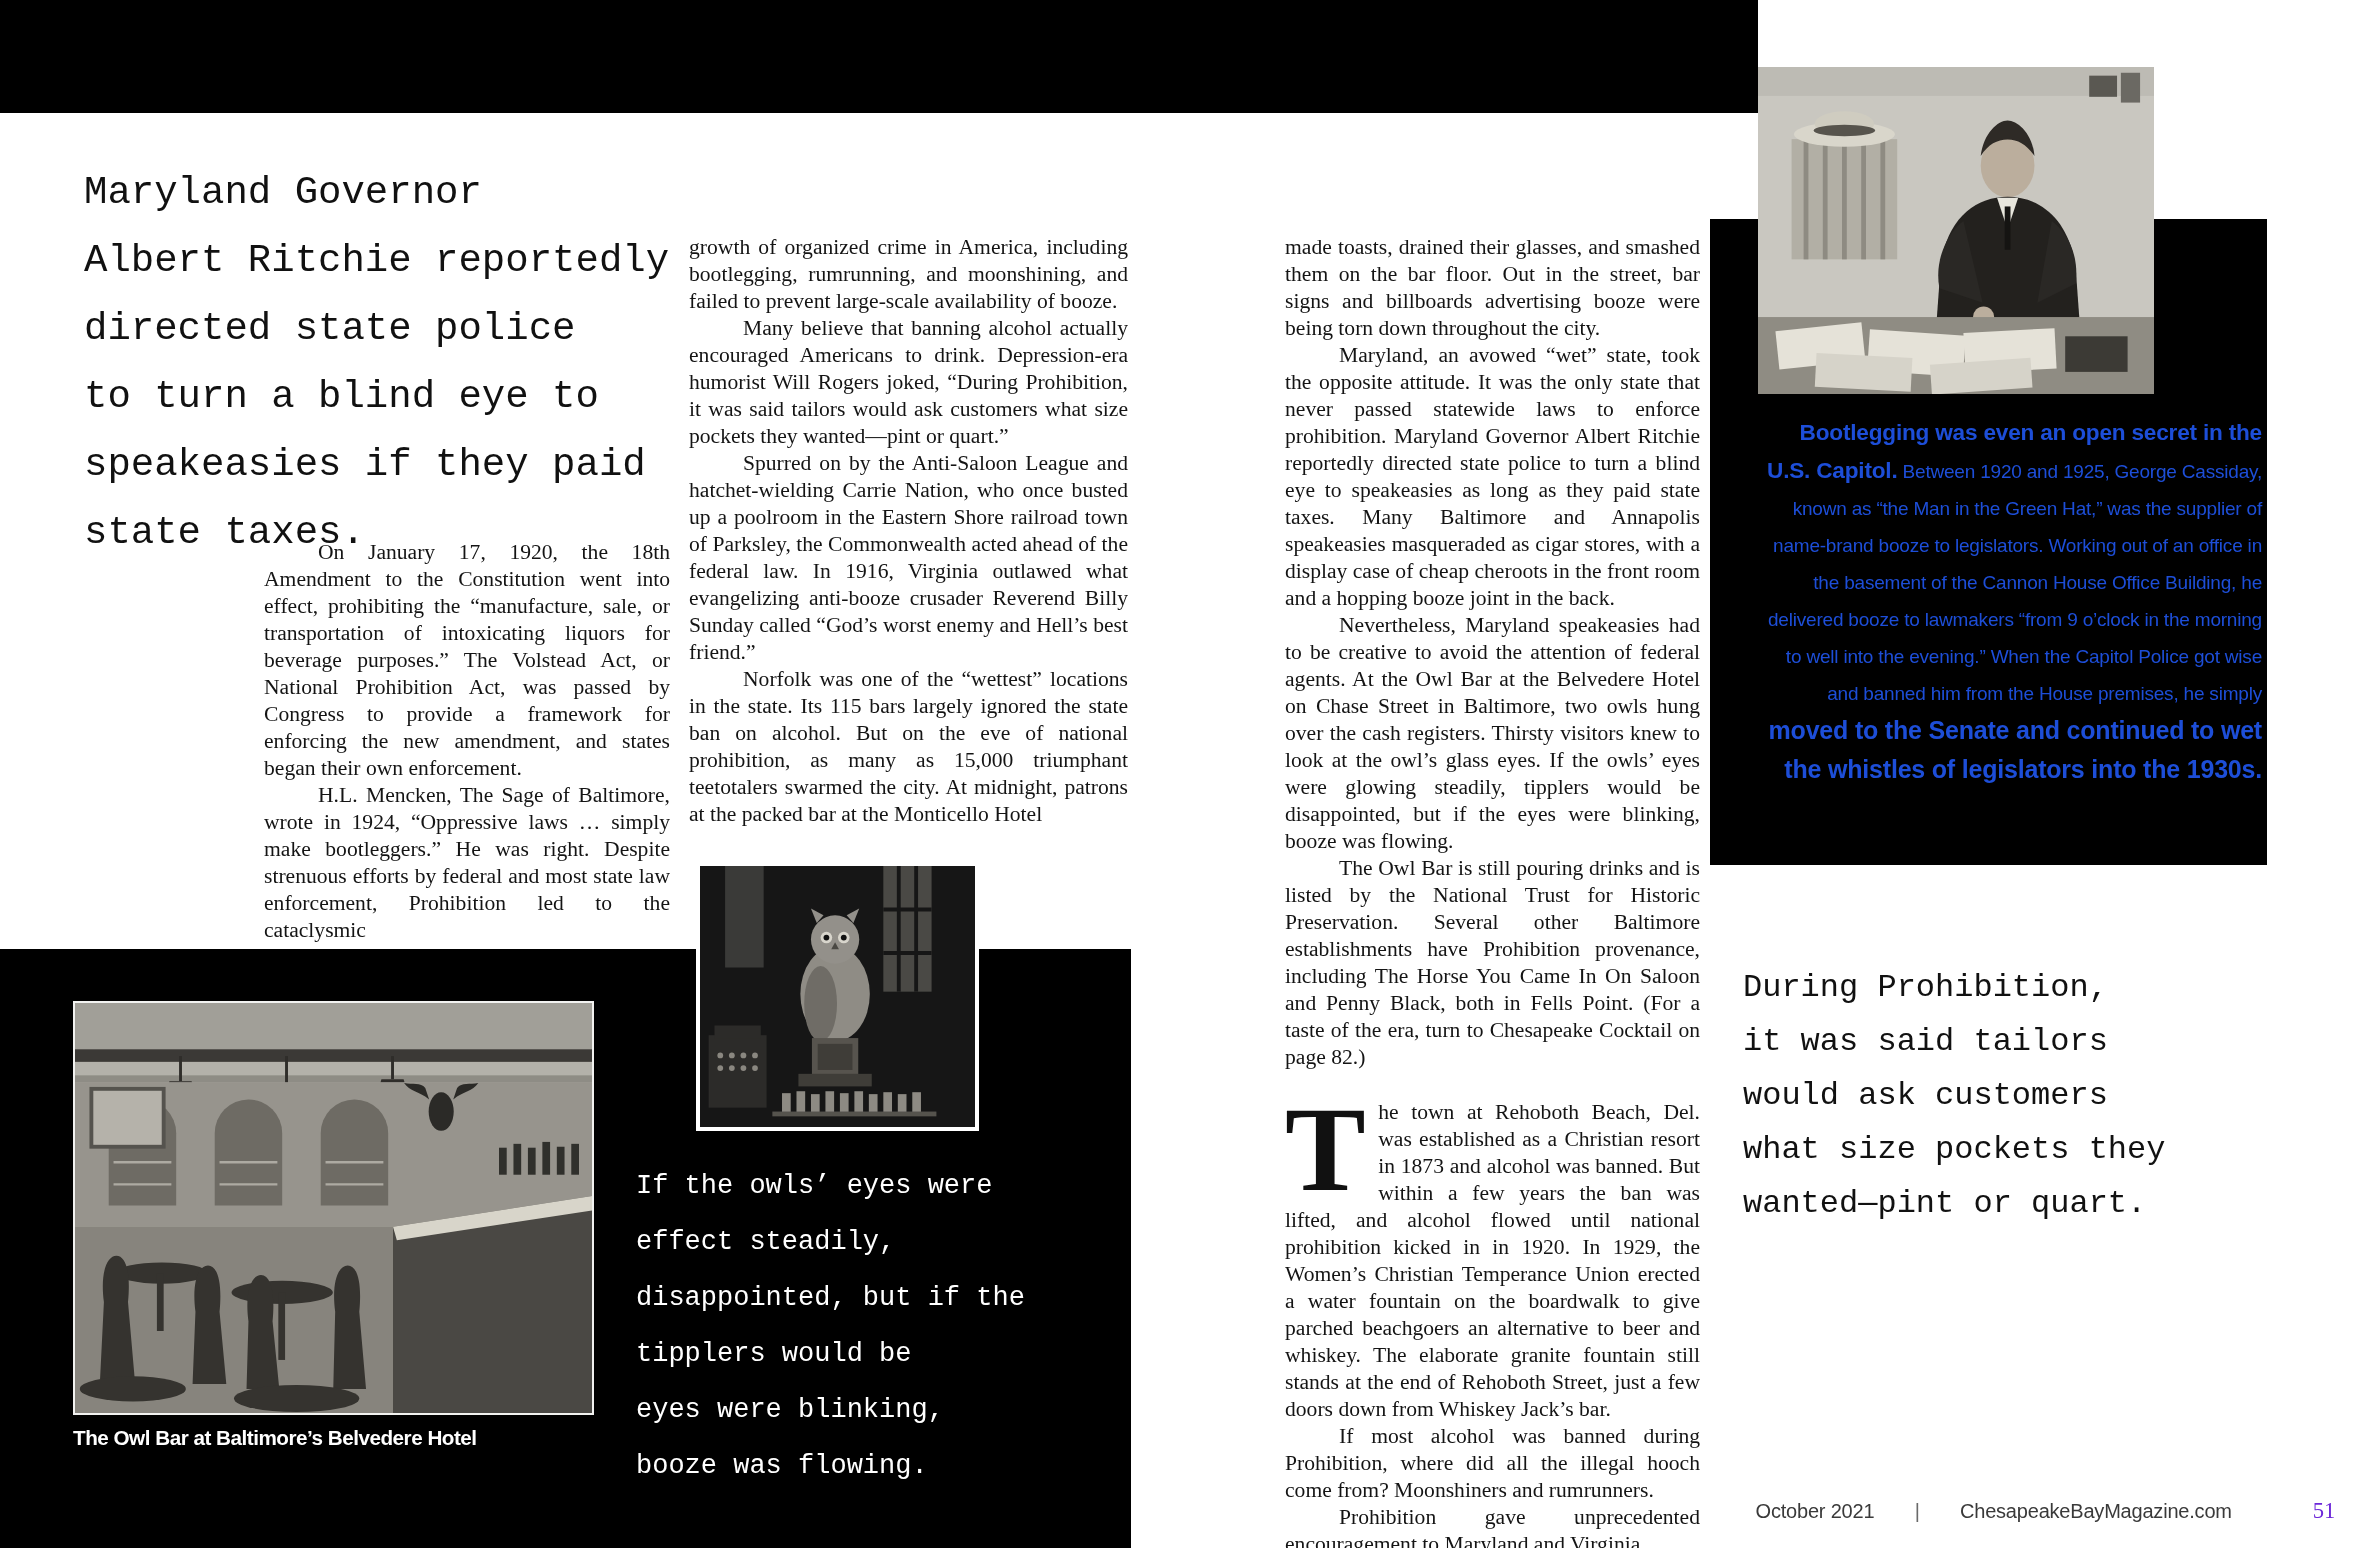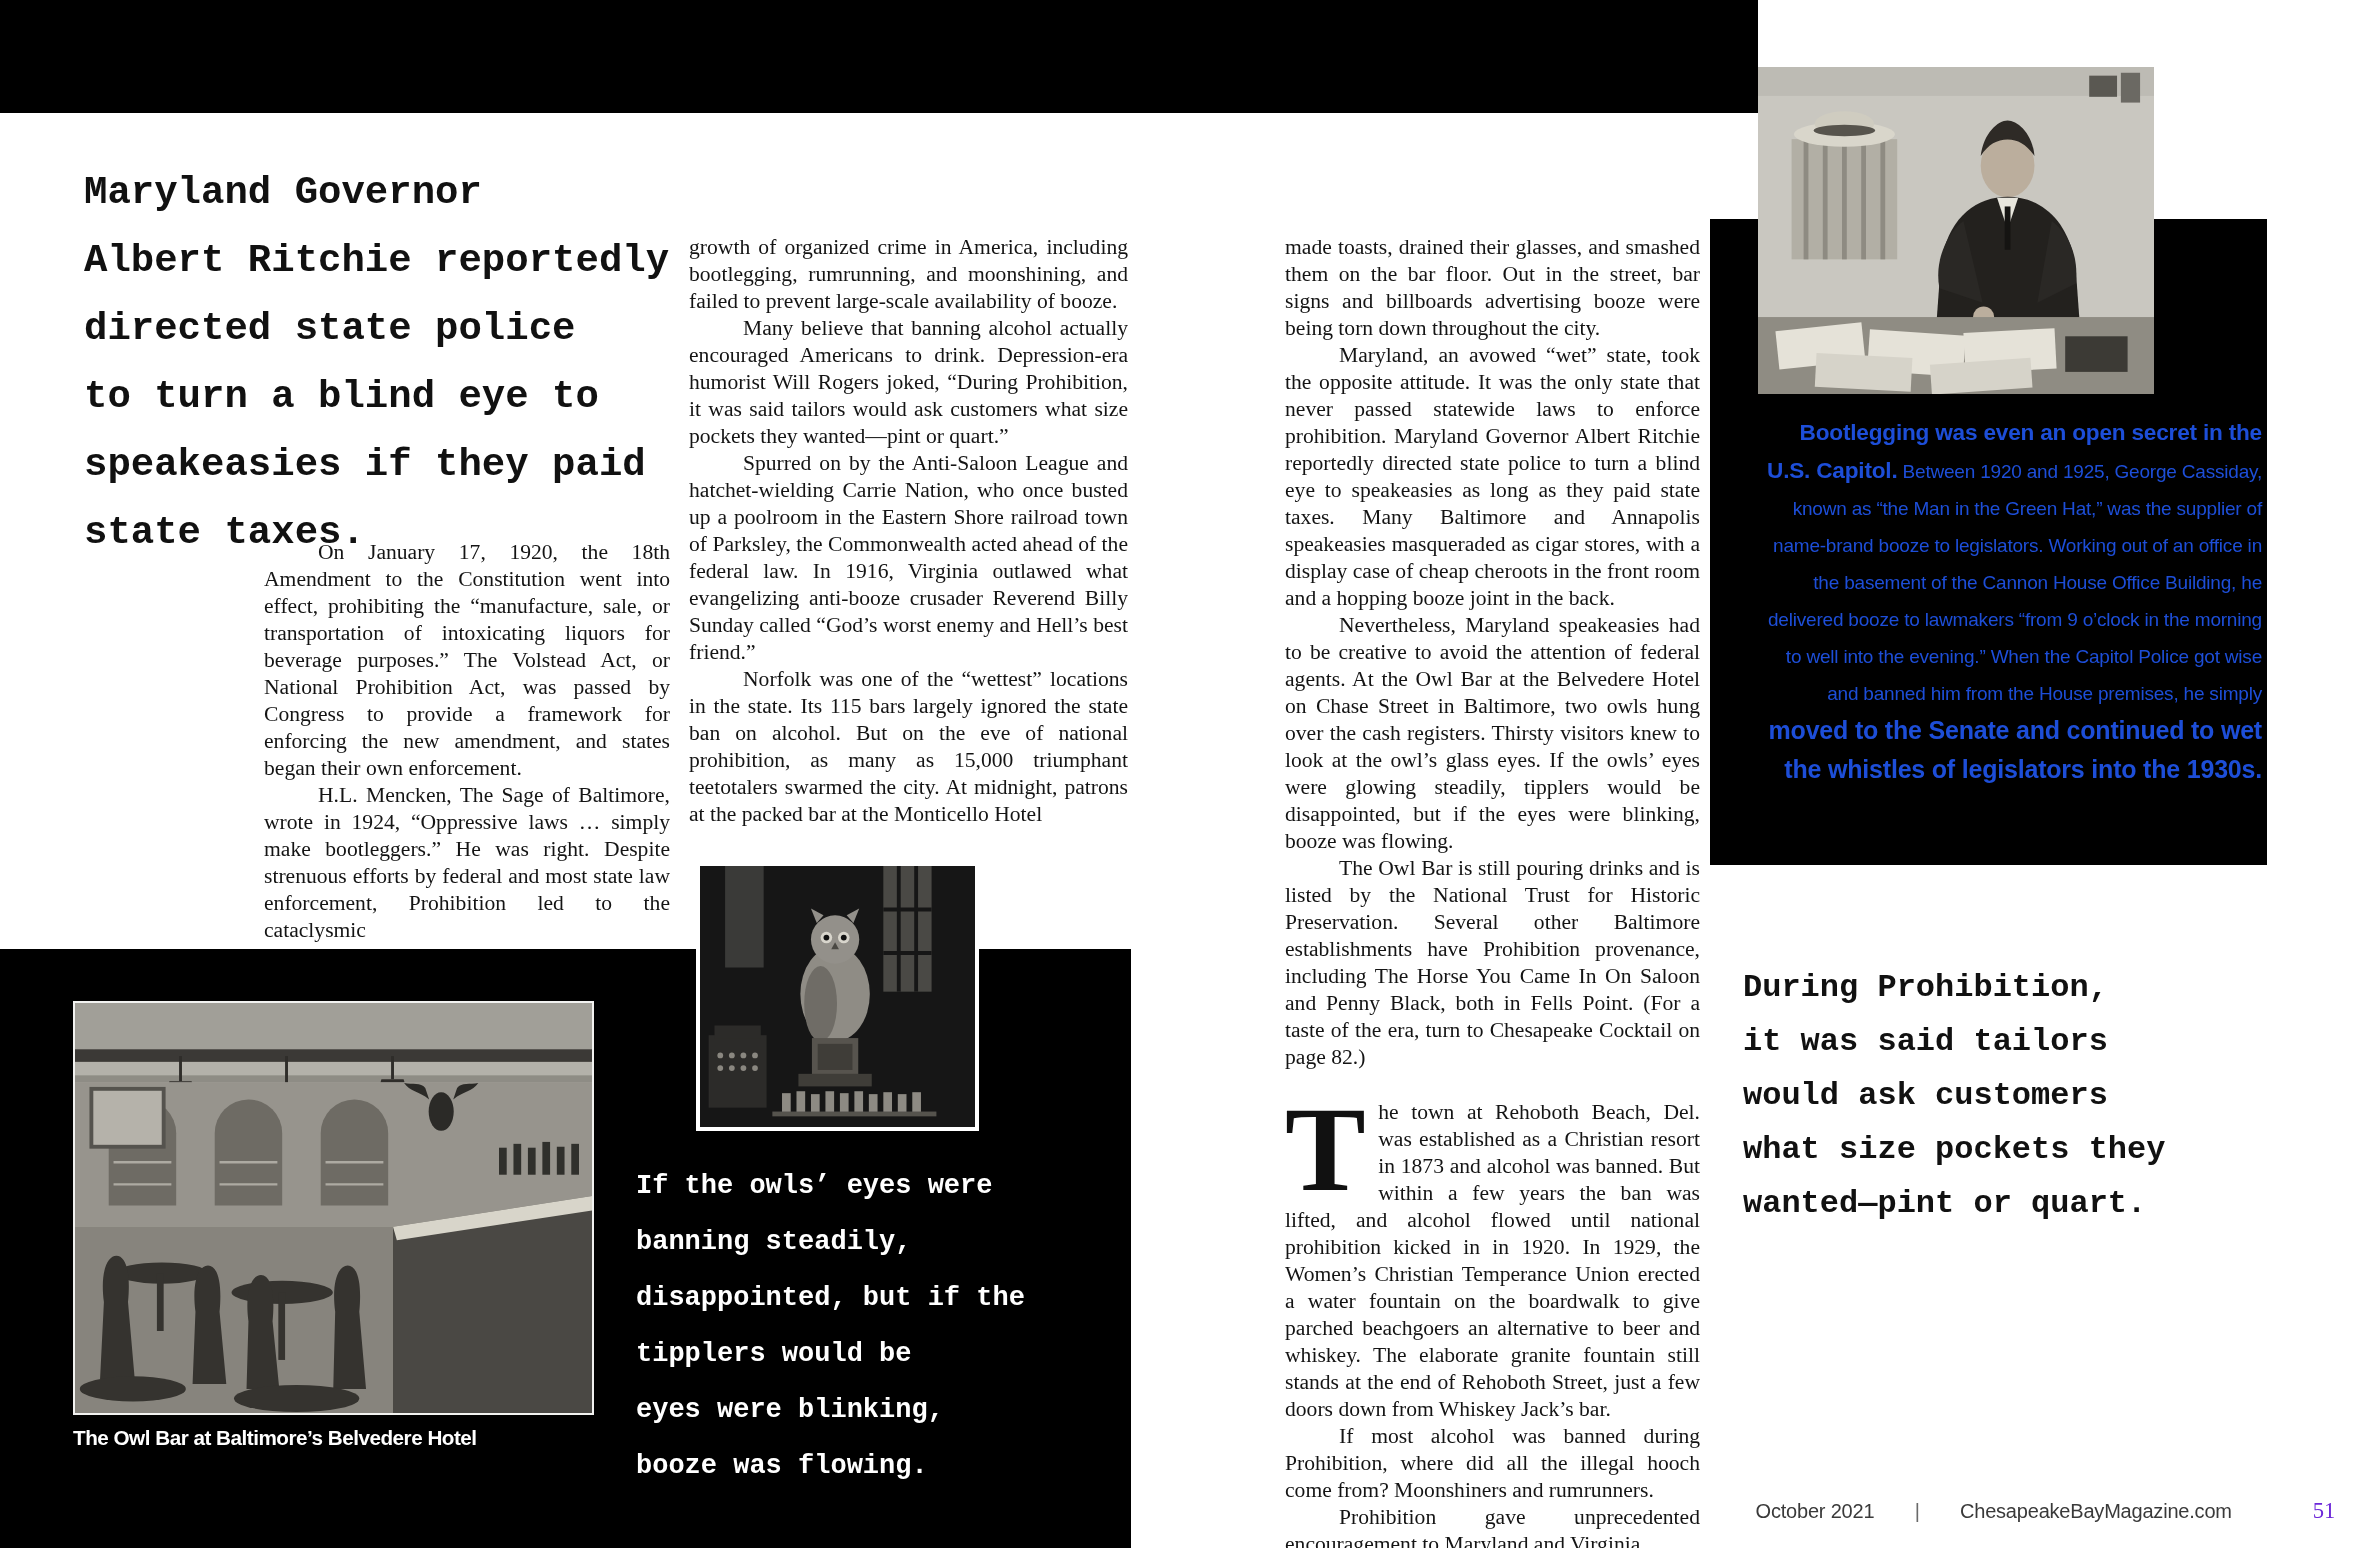--- a/index.html
+++ b/index.html
@@ -3,21 +3,21 @@
 <meta charset="utf-8">
 <style>
   html,body{margin:0;padding:0;background:#e8e8e8;}
   .spread{position:relative;width:2377px;height:1549px;background:#ffffff;overflow:hidden;
           font-family:"Liberation Serif", serif;color:#151515;}
   
   .topbar{position:absolute;left:0;top:0;width:1758px;height:113px;background:#000;}
   .black-left{position:absolute;left:0;top:949px;width:1131px;height:600px;background:#000;}
   .blackbox{position:absolute;left:1710px;top:219px;width:557px;height:646px;background:#000;}
   
-  .tq{font-family:"Liberation Mono", monospace;font-weight:bold;}
+  .tq{font-family:"Liberation Mono", monospace;font-weight:normal;}
   .quote-left{position:absolute;left:84px;top:159px;width:624px;font-size:39px;line-height:68px;color:#111;}
   .quote-mid{position:absolute;left:636px;top:1158px;width:519px;font-size:27px;line-height:56px;color:#fff;}
   .quote-right{position:absolute;left:1743px;top:961px;width:509px;font-size:32px;line-height:54px;color:#111;}
   .tq .ln{white-space:nowrap;}
   
   .col{position:absolute;font-size:21.6px;line-height:27px;text-align:justify;color:#141414;}
   .col p{margin:0;text-indent:54px;}
   .col p.cont{text-indent:0;}
   .col1{left:264px;top:539px;width:406px;}
   .col2{left:689px;top:234px;width:439px;}
@@ -201,21 +201,21 @@
           <rect x="380" y="468" width="18" height="42"></rect>
         <rect x="410" y="472" width="18" height="38"></rect>
           <rect x="440" y="468" width="18" height="42"></rect>
       </g>
       <rect x="150" y="508" width="340" height="10" fill="#55534d"></rect>
     </svg>
   </div>
 
   <div class="tq quote-mid">
     <div class="ln">If the owls’ eyes were</div>
-    <div class="ln">banning steadily,</div>
+    <div class="ln">effect steadily,</div>
     <div class="ln">disappointed, but if the</div>
     <div class="ln">tipplers would be</div>
     <div class="ln">eyes were blinking,</div>
     <div class="ln">booze was flowing.</div>
   </div>
 
   <div class="col col3">
     <p class="cont">made toasts, drained their glasses, and smashed them on the bar floor. Out in the street, bar signs and billboards advertising booze were being torn down throughout the city.</p>
     <p>Maryland, an avowed “wet” state, took the opposite attitude. It was the only state that never passed statewide laws to enforce prohibition. Maryland Governor Albert Ritchie reportedly directed state police to turn a blind eye to speakeasies as long as they paid state taxes. Many Baltimore and Annapolis speakeasies masqueraded as cigar stores, with a display case of cheap cheroots in the front room and a hopping booze joint in the back.</p>
     <p>Nevertheless, Maryland speakeasies had to be creative to avoid the attention of federal agents. At the Owl Bar at the Belvedere Hotel on Chase Street in Baltimore, two owls hung over the cash registers. Thirsty visitors knew to look at the owl’s glass eyes. If the owls’ eyes were glowing steadily, tipplers would be disappointed, but if the eyes were blinking, booze was flowing.</p>

